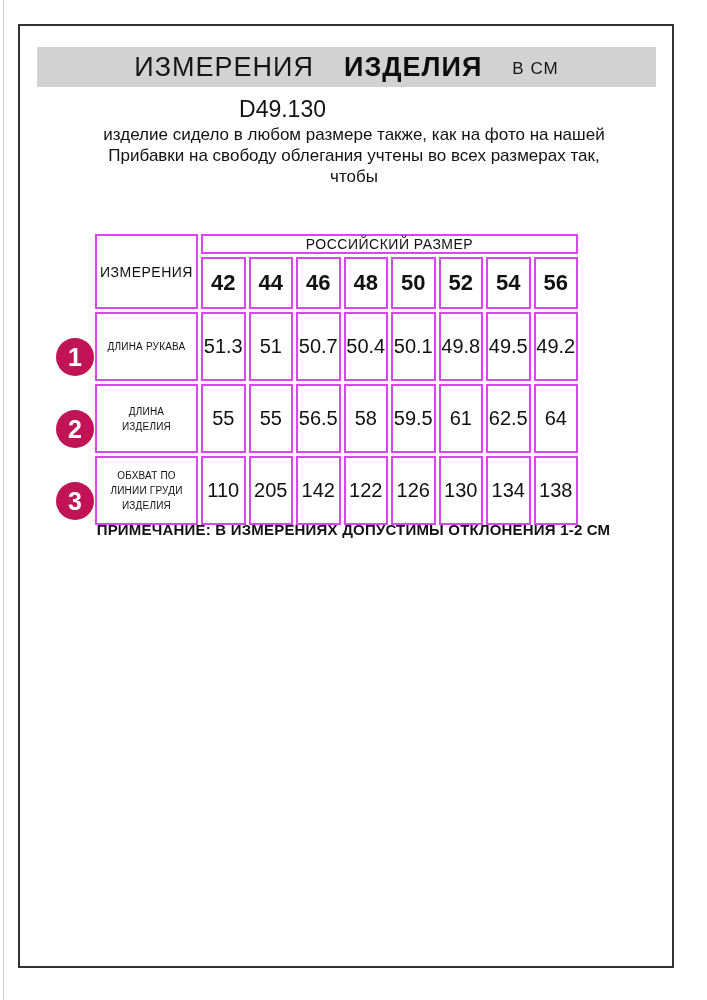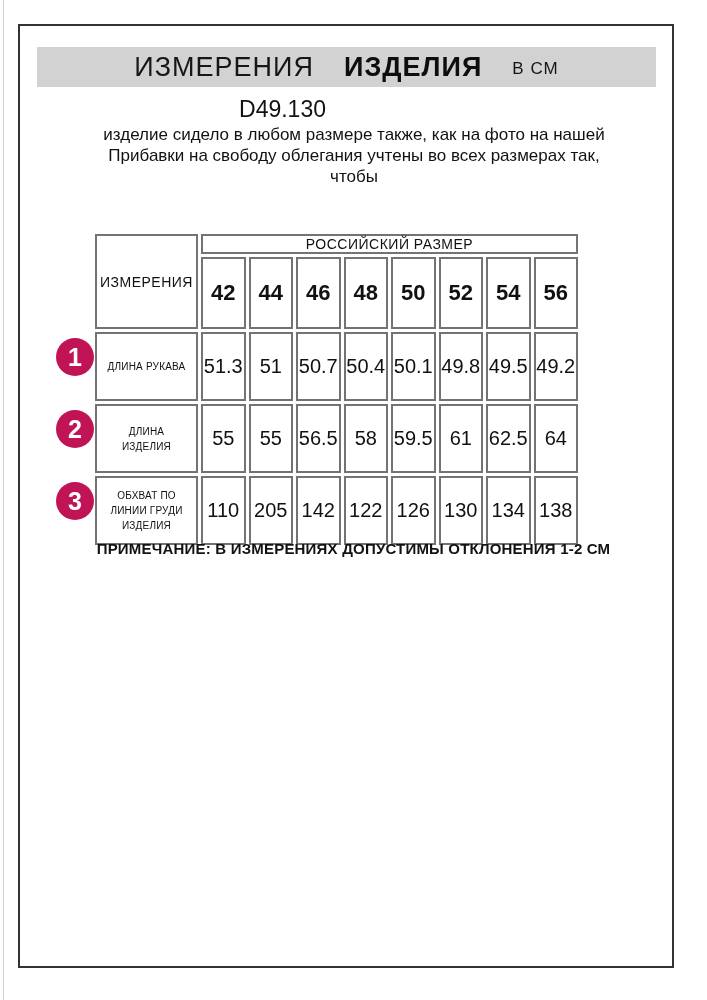--- a/index.html
+++ b/index.html
@@ -46,40 +46,40 @@
   .description {
     position: absolute; left: 84px; top: 124px; width: 540px;
     text-align: center; font-size: 17px; line-height: 21px; color: #121212;
   }
   .size-table {
     position: absolute; left: 92px; top: 231px;
     border-collapse: separate; border-spacing: 3px;
     table-layout: fixed; width: 489px;
   }
   .size-table td {
-    border: 2px solid #737373;
+    border: 2px solid #d946ef;
     box-sizing: border-box;
     text-align: center; vertical-align: middle;
     padding: 0; background: #ffffff;
   }
   td.corner-cell { font-size: 14px; letter-spacing: 0.5px; }
   td.group-cell  { height: 18px; font-size: 14px; letter-spacing: 0.5px; }
-  td.size-cell   { height: 72px; font-size: 22px; font-weight: 700; }
+  td.size-cell   { height: 52px; font-size: 22px; font-weight: 700; }
   td.label-cell  { height: 69px; font-size: 10px; line-height: 15px;
                    white-space: pre-line; letter-spacing: 0.2px; }
   td.value-cell  { height: 69px; font-size: 20px; font-weight: 400; }
   .marker {
     position: absolute; left: 56px;
     width: 38px; height: 38px; border-radius: 50%;
     color: #ffffff; font-size: 25px; font-weight: 700;
     display: flex; align-items: center; justify-content: center;
     line-height: 1;
   }
   .note {
-    position: absolute; left: 0; top: 540px; width: 707px;
+    position: absolute; left: 0; top: 521px; width: 707px;
     text-align: center; font-size: 15px; font-weight: 700; color: #121212;
     letter-spacing: 0.2px;
   }
 </style>
 </head>
 <body>
 
 <div class="edge-line"></div>
 
 <div class="frame"></div>

